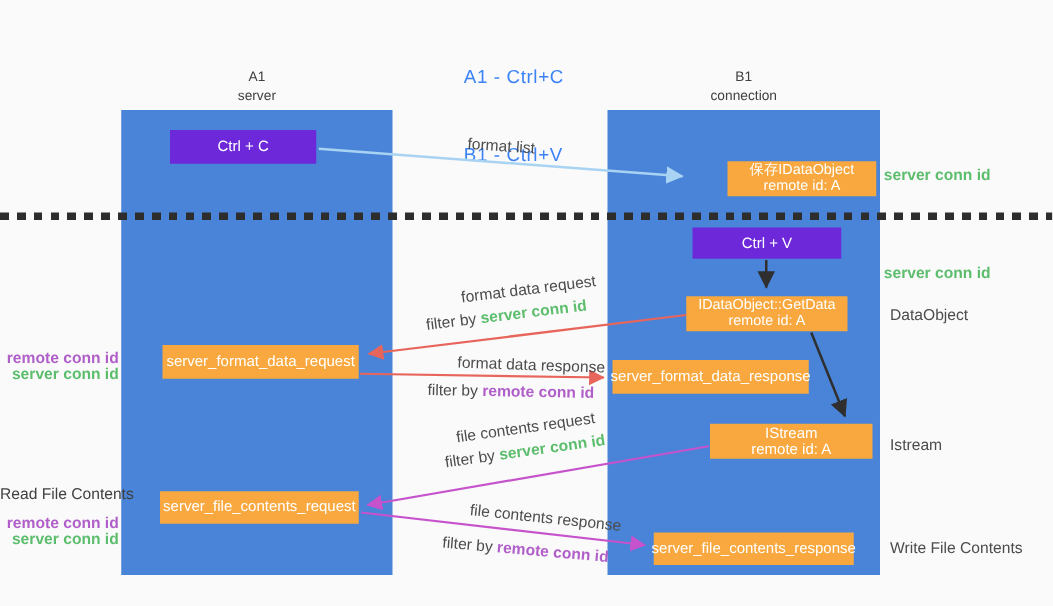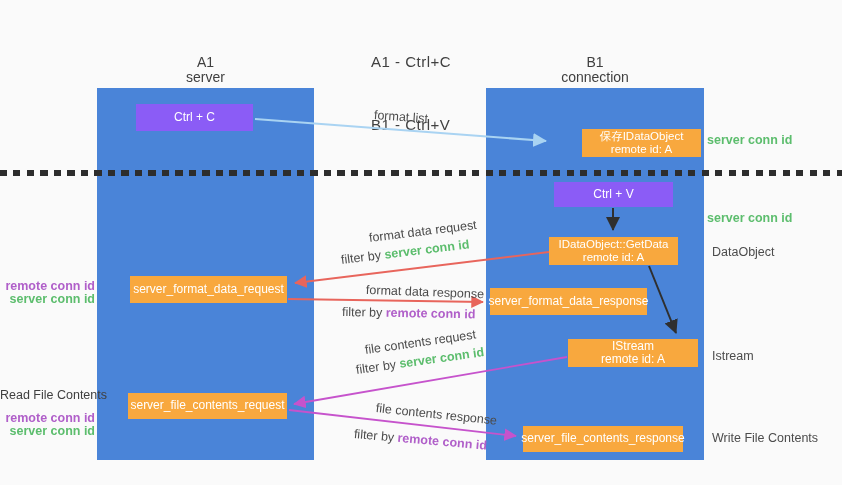--- a/index.html
+++ b/index.html
@@ -2,34 +2,34 @@
 <html><head>
 <meta charset="utf-8">
 <style>
   html,body{margin:0;padding:0;background:#fafafa;}
   #canvas{
     position:relative;width:842px;height:485px;background:#fafafa;
     font-family:"Liberation Sans",sans-serif;overflow:hidden;
   }
   .abs{position:absolute;}
   .title{
-    left:371px;top:9px;font-size:15px;line-height:21px;color:#404040;
+    left:371px;top:9px;font-size:15px;line-height:21px;color:#3b82f6;
     letter-spacing:.5px;white-space:pre;
   }
   .col{
     background:#4a84d8;width:217px;top:88px;height:372px;
   }
   .col-header{
-    top:55px;width:217px;text-align:center;font-size:14px;line-height:15px;color:#3f3f3f;
+    top:55px;width:217px;text-align:center;font-size:11px;line-height:15px;color:#3f3f3f;
   }
   .node{
     display:flex;flex-direction:column;align-items:center;justify-content:center;
     color:#fff;text-align:center;font-size:12px;line-height:13.5px;
   }
-  .node.green{background:#8b5cf6;}
+  .node.green{background:#6d28d9;}
   .node.orange{background:#f8a83e;}
   .dotted{
     left:0;top:170px;width:842px;height:6px;
     background:repeating-linear-gradient(90deg,#2d2d2d 0 7px,transparent 7px 13.5px);
   }
   .mid-label{
     font-size:12.5px;color:#4c4c4c;white-space:nowrap;transform-origin:left center;
   }
   .green-id{color:#5cbd6d;font-weight:bold;}
   .purple-id{color:#b05fc9;font-weight:bold;}

